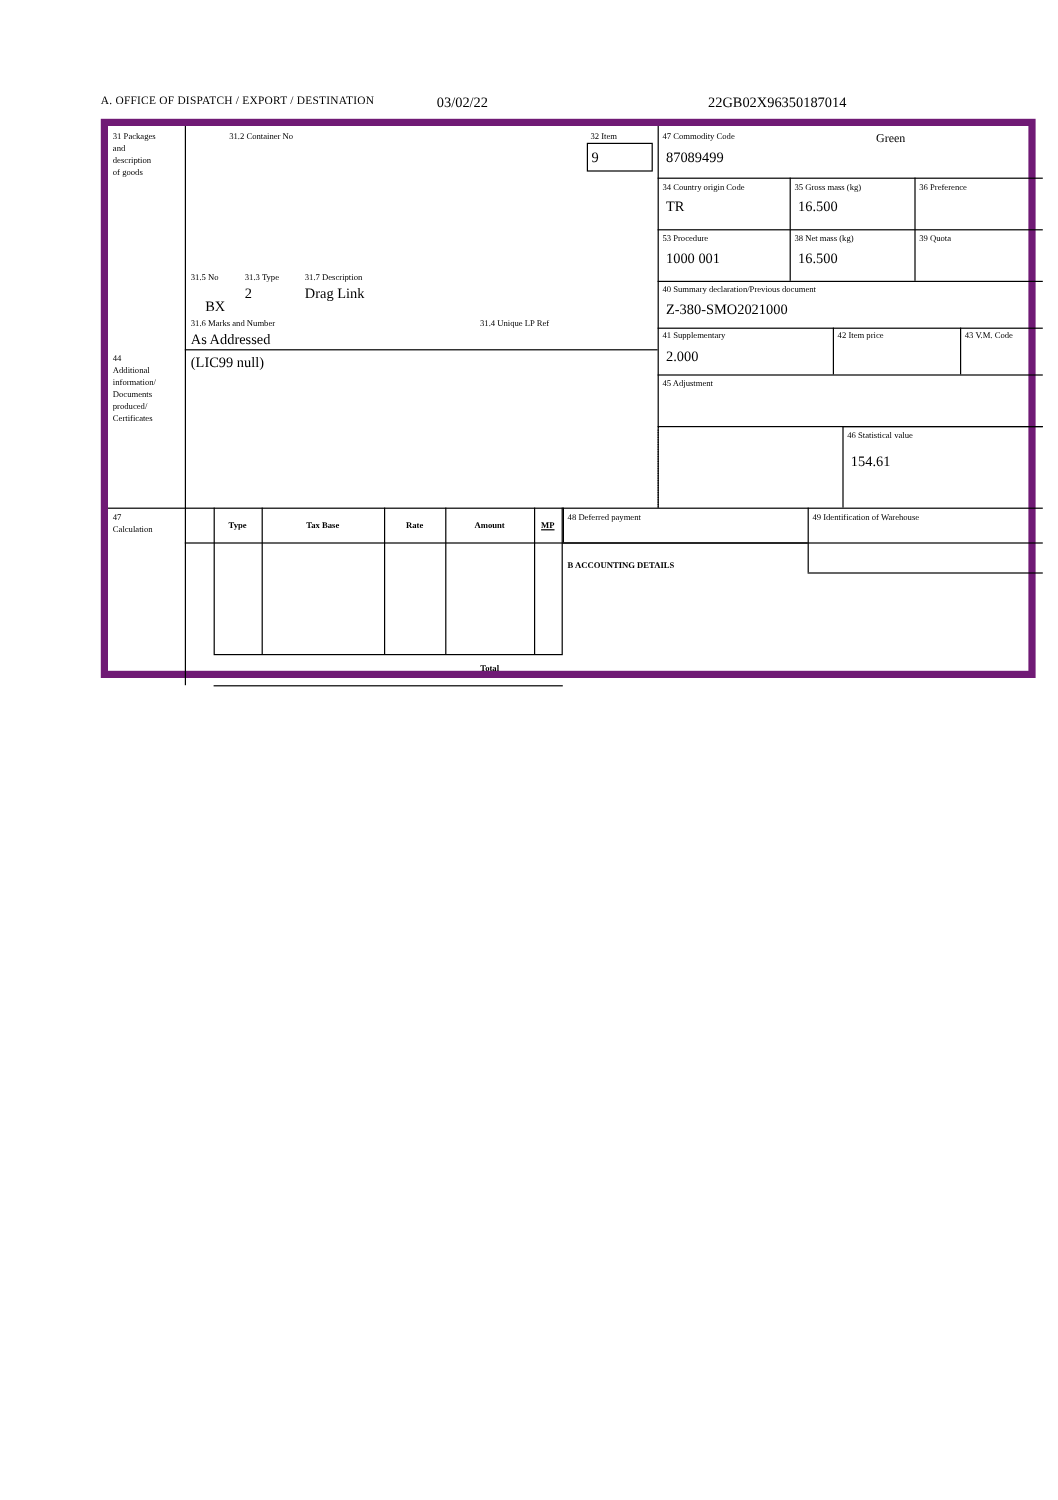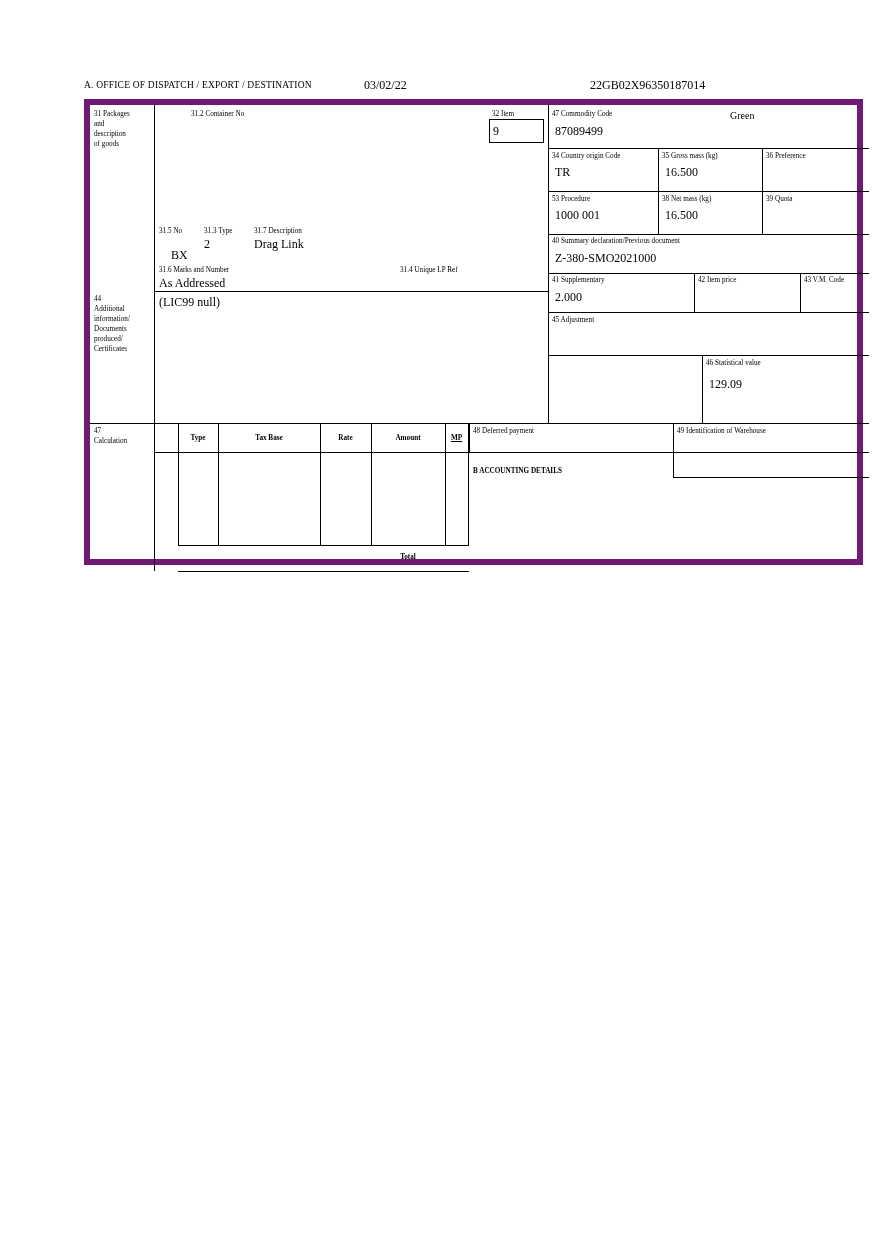--- a/index.html
+++ b/index.html
@@ -221,21 +221,21 @@
 information/
 Documents
 produced/
 Certificates</div>
     <div class="val" style="left:69px; top:190px;">(LIC99 null)</div>
 
     <div class="lbl" style="left:462px; top:211px;">45 Adjustment</div>
     <div class="val" style="left:465px; top:225px;"></div>
 
     <div class="lbl" style="left:616px; top:254px;">46 Statistical value</div>
-    <div class="val" style="left:619px; top:272px;">129.09</div>
+    <div class="val" style="left:619px; top:272px;">154.61</div>
 
     <div class="lbl" style="left:4px; top:322px; width:58px;">47
 Calculation</div>
 
     <div style="position:absolute; left:64px; top:318px; width:315px; height:148px;">
 
       <div class="ln v" style="left:24px; top:0; height:122px;"></div>
       <div class="ln v" style="left:64px; top:0; height:122px;"></div>
       <div class="ln v" style="left:166px; top:0; height:122px;"></div>
       <div class="ln v" style="left:217px; top:0; height:122px;"></div>

